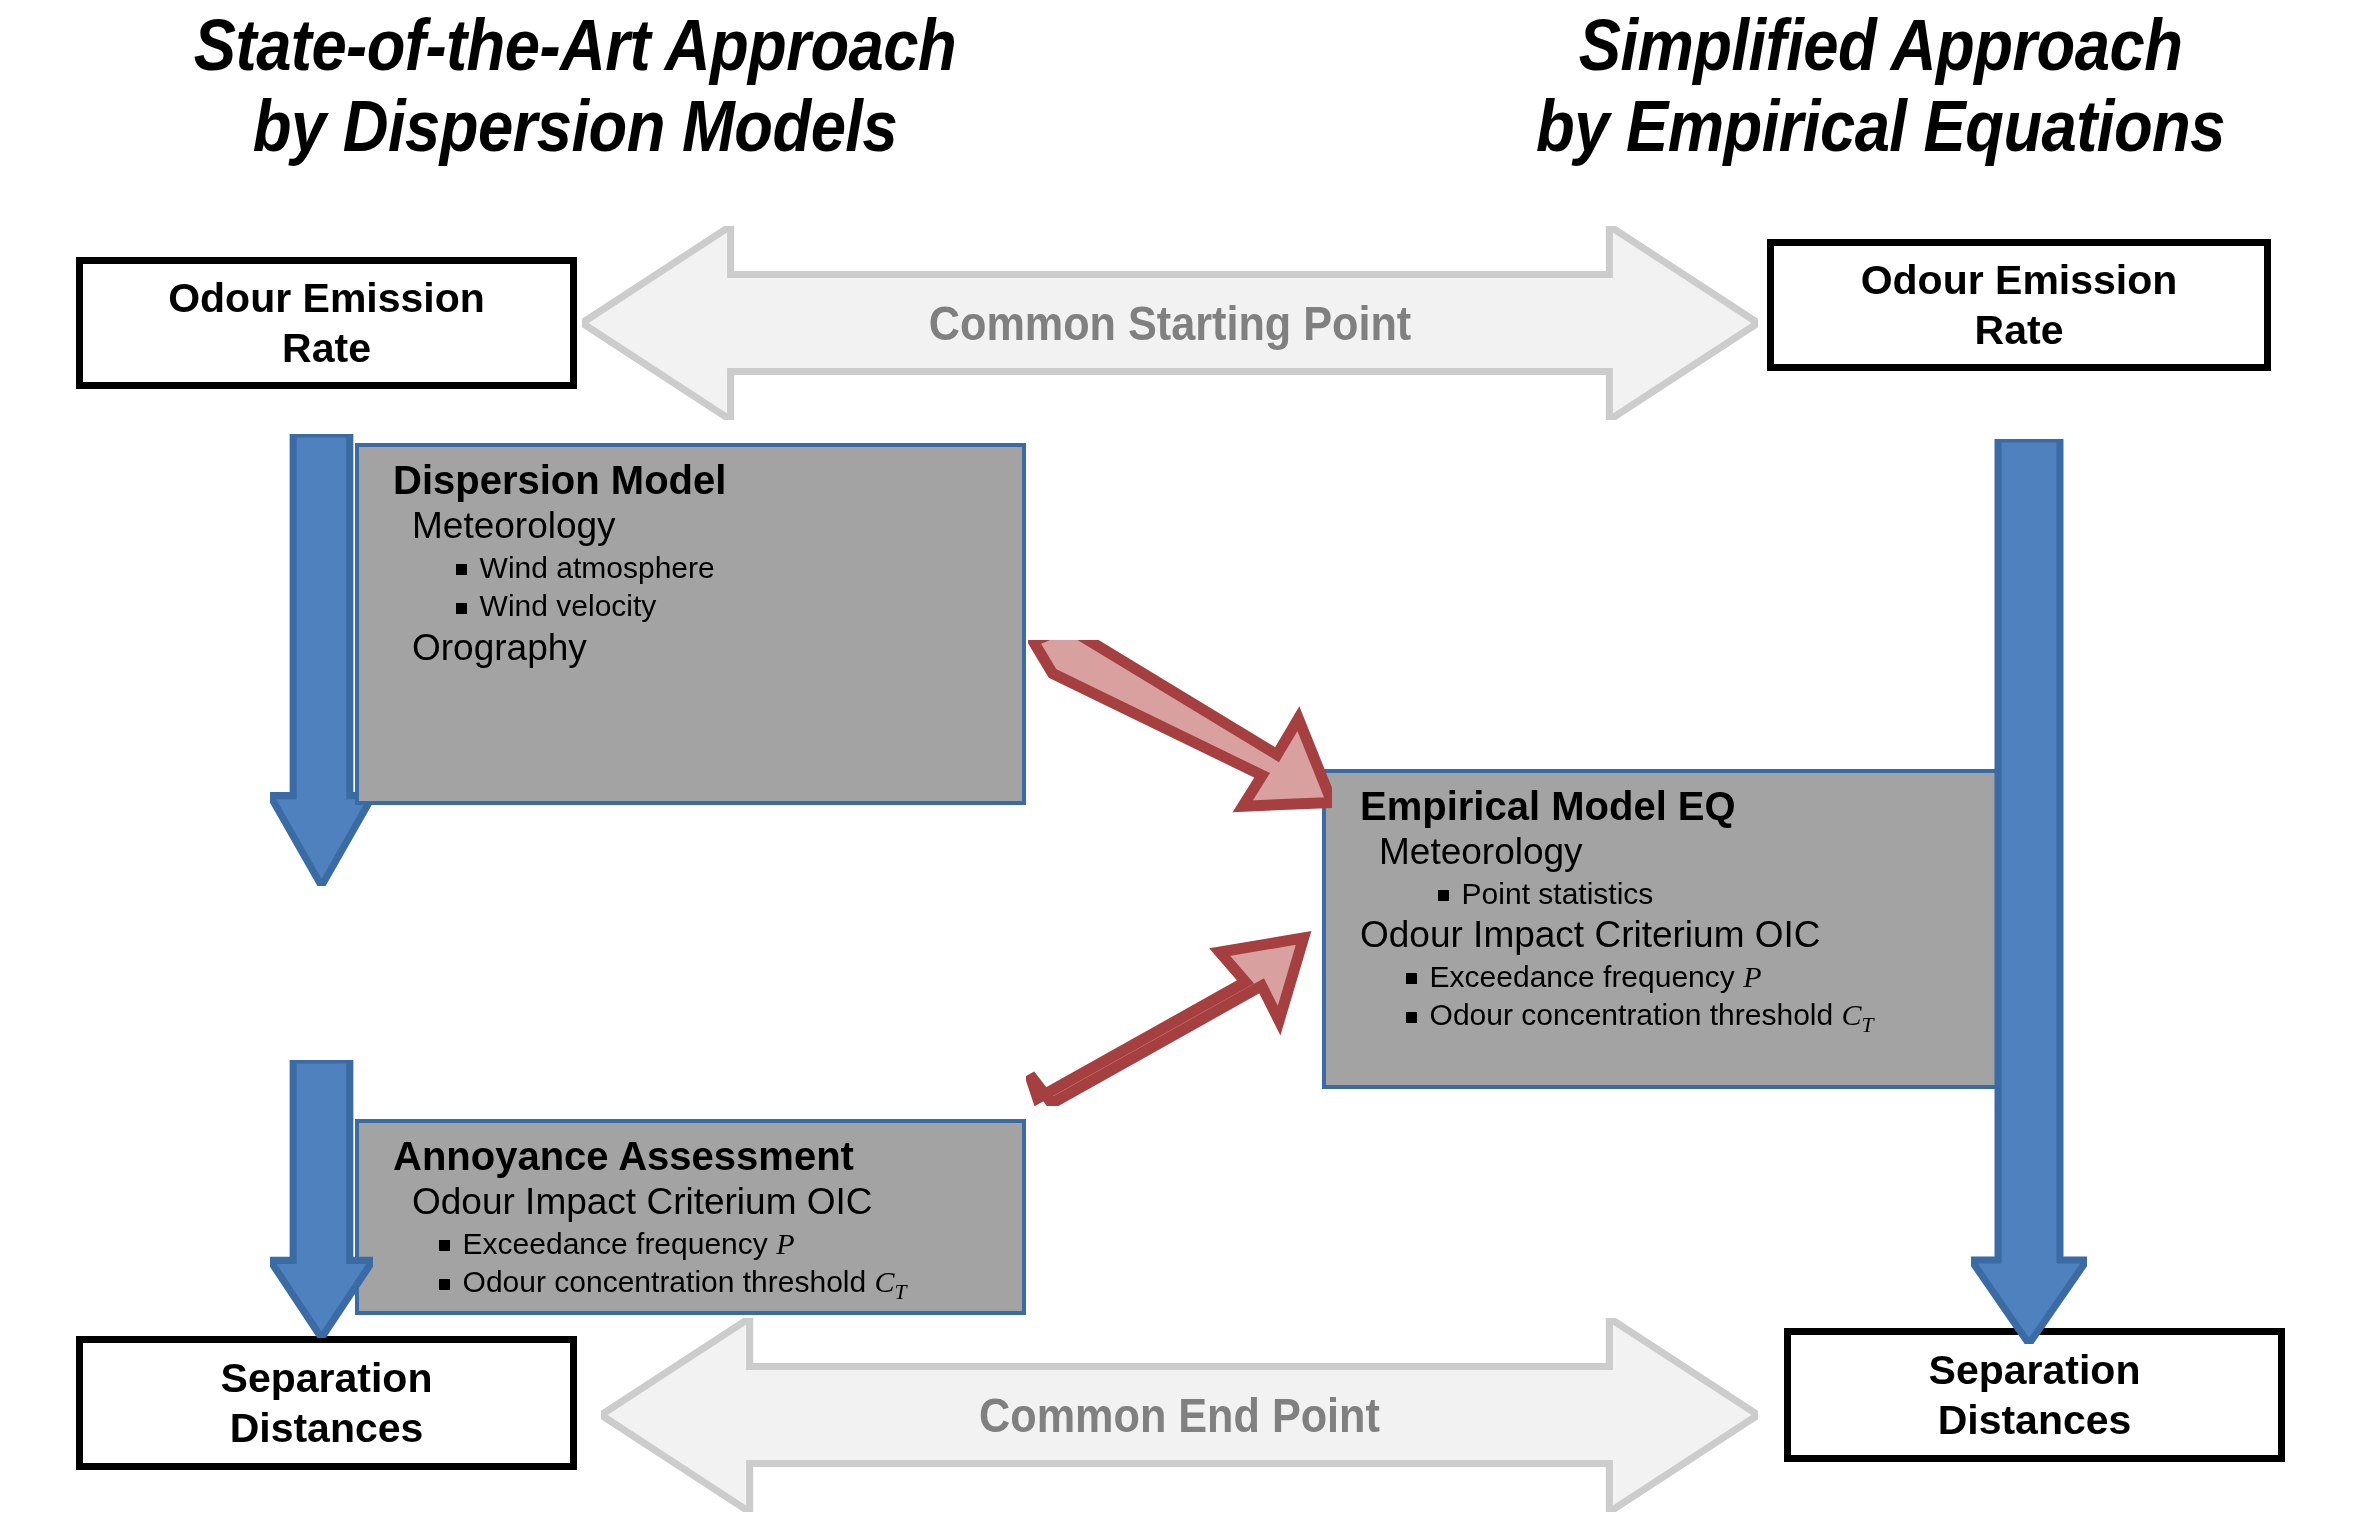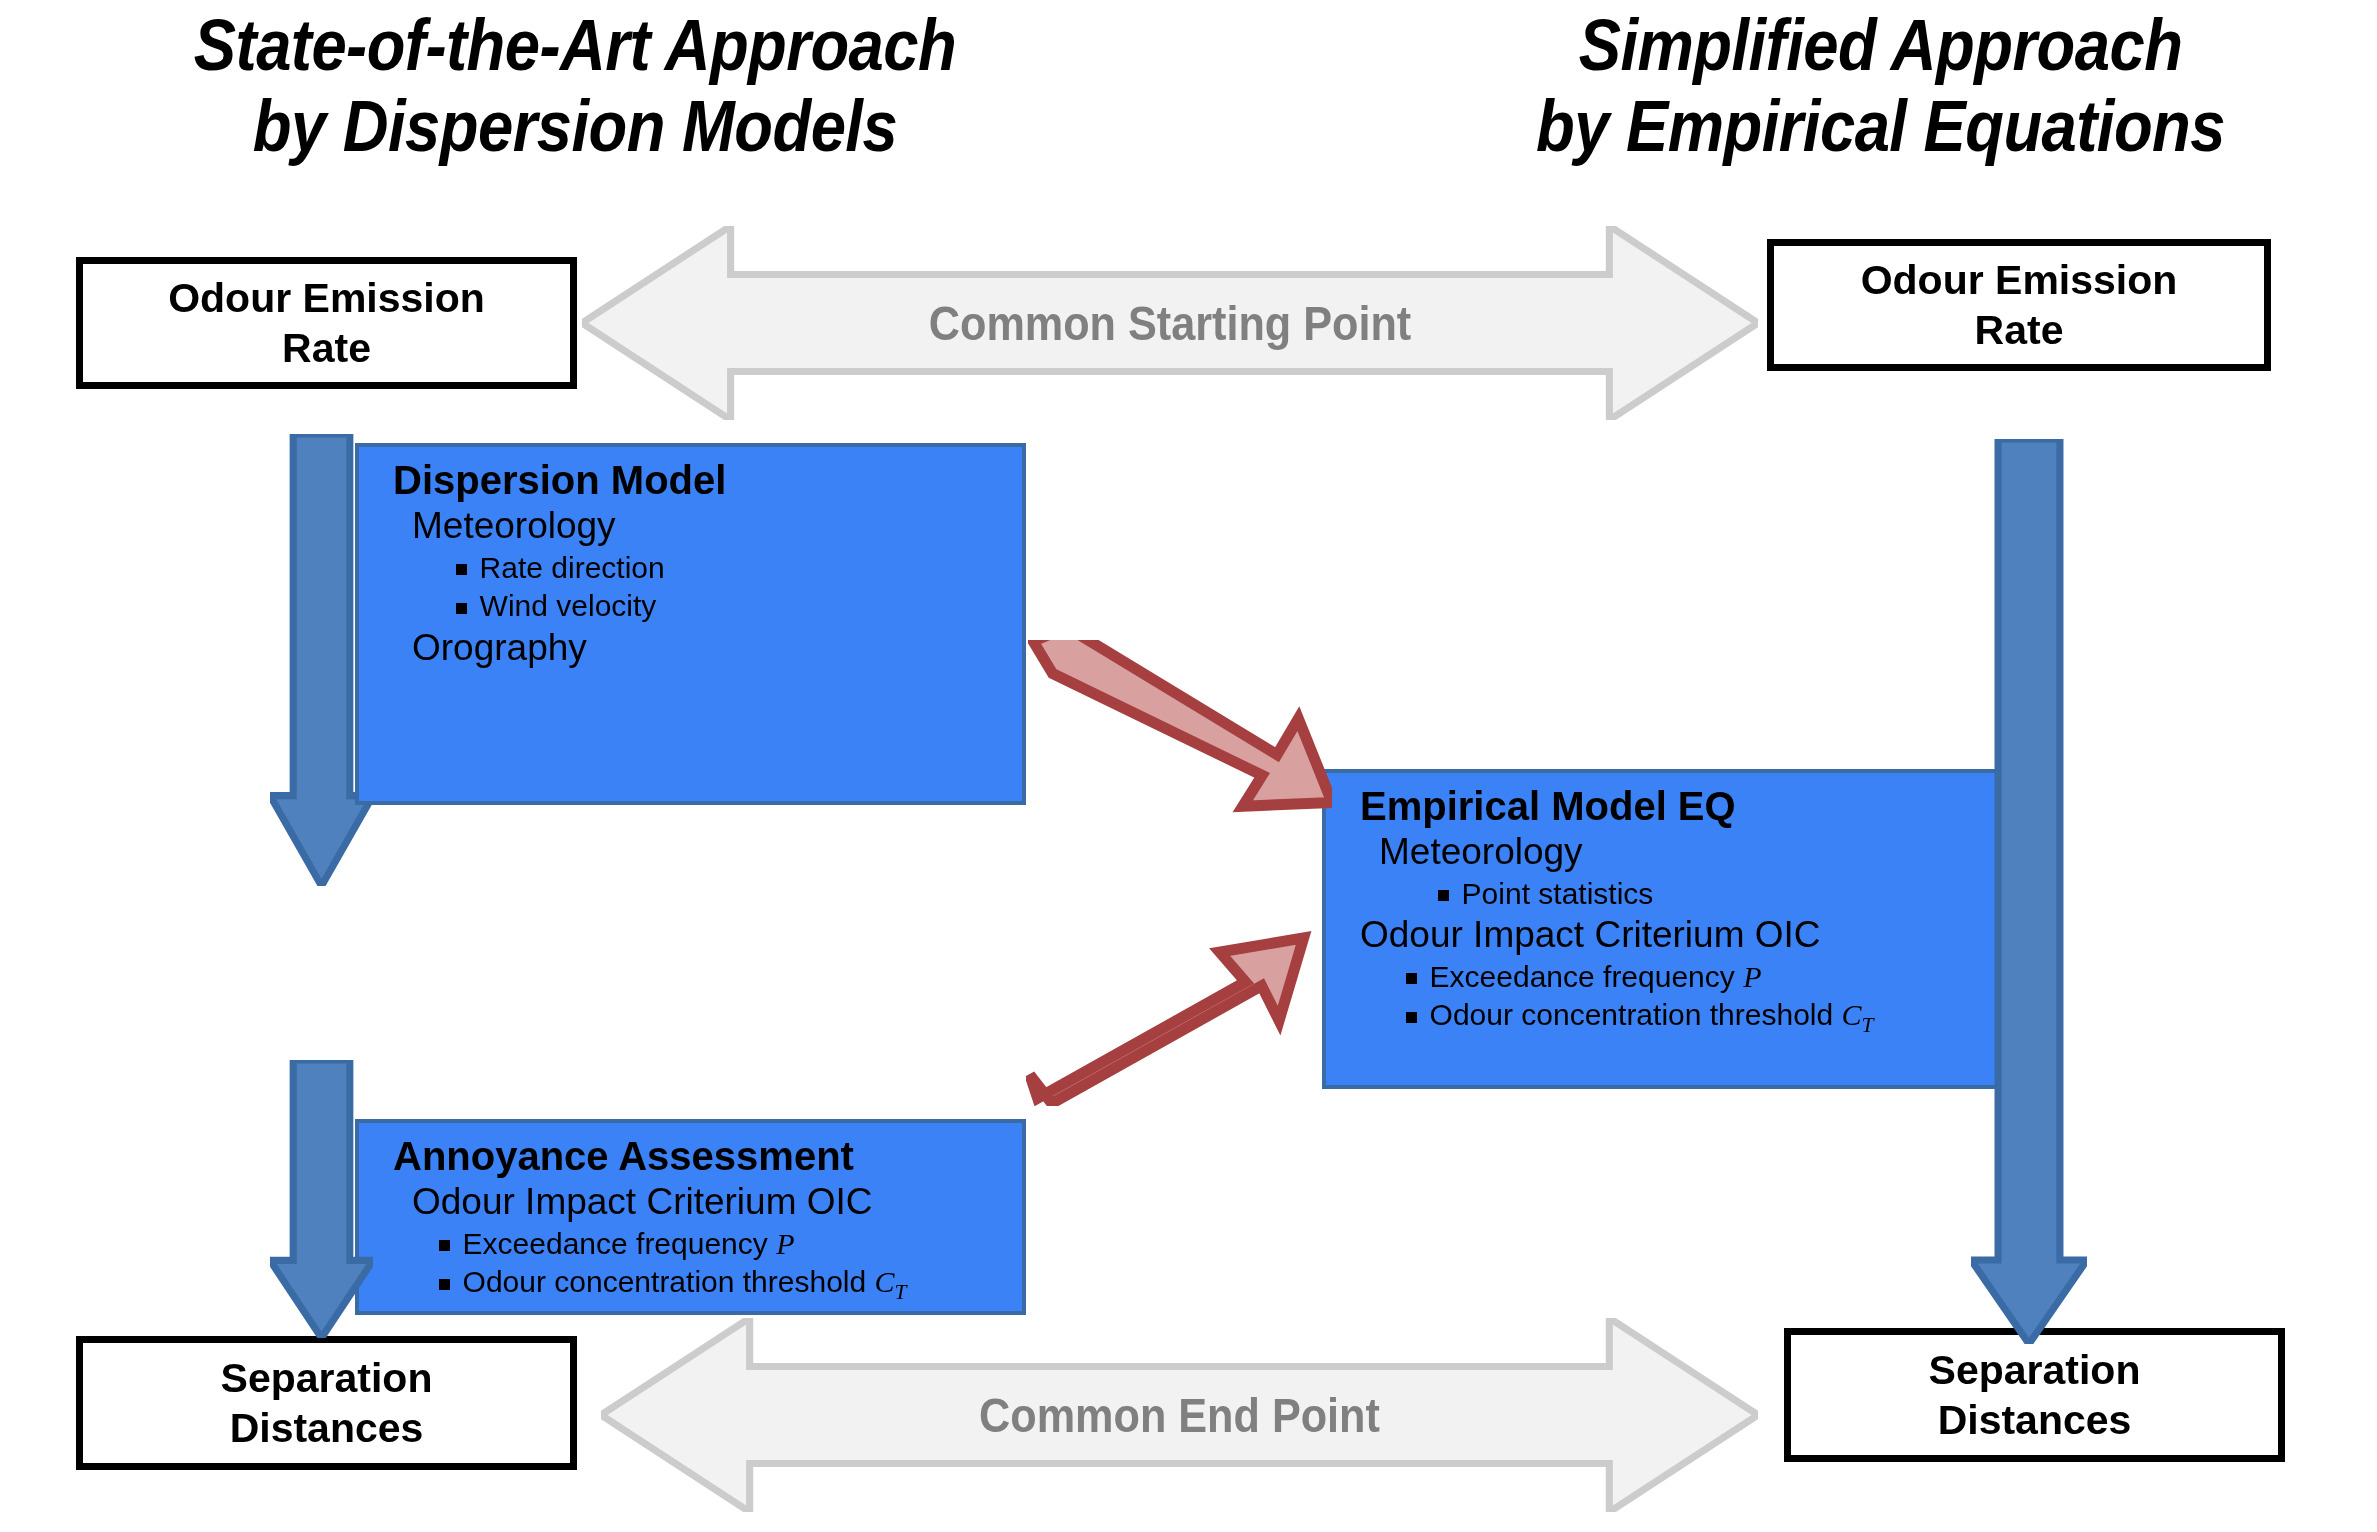--- a/index.html
+++ b/index.html
@@ -50,21 +50,21 @@
     color: #000000;
     white-space: pre-line;
     z-index: 6;
   }
 
   
   .bluebox {
     position: absolute;
     box-sizing: border-box;
     border: 4.5px solid #3b6ba5;
-    background: #3b82f6;
+    background: #a3a3a3;
     z-index: 5;
     padding: 10.3px 0 10.3px 0;
   }
   .bx-title {
     font-weight: bold;
     font-size: 40px;
     line-height: 1.18;
     color: #000;
     margin-left: 34px;
   }
@@ -180,21 +180,21 @@
 
   <div class="blackbox" style="left:76px; top:1336px; width:501px; height:134px;">Separation
 Distances</div>
 
   <div class="blackbox" style="left:1784px; top:1328px; width:501px; height:134px;">Separation
 Distances</div>
 
   <div class="bluebox" style="left:355px; top:443px; width:671px; height:362px;">
     <div class="bx-title">Dispersion Model</div>
     <div class="bx-sub">Meteorology</div>
-    <div class="bx-bullet">Rate direction</div>
+    <div class="bx-bullet">Wind atmosphere</div>
     <div class="bx-bullet">Wind velocity</div>
     <div class="bx-sub">Orography</div>
   </div>
 
   <div class="bluebox" style="left:355px; top:1119px; width:671px; height:196px;">
     <div class="bx-title">Annoyance Assessment</div>
     <div class="bx-sub">Odour Impact Criterium OIC</div>
     <div class="bx-bullet" style="margin-left:79px;">
       <span>Exceedance frequency </span><span class="mi">P</span>
     </div>

